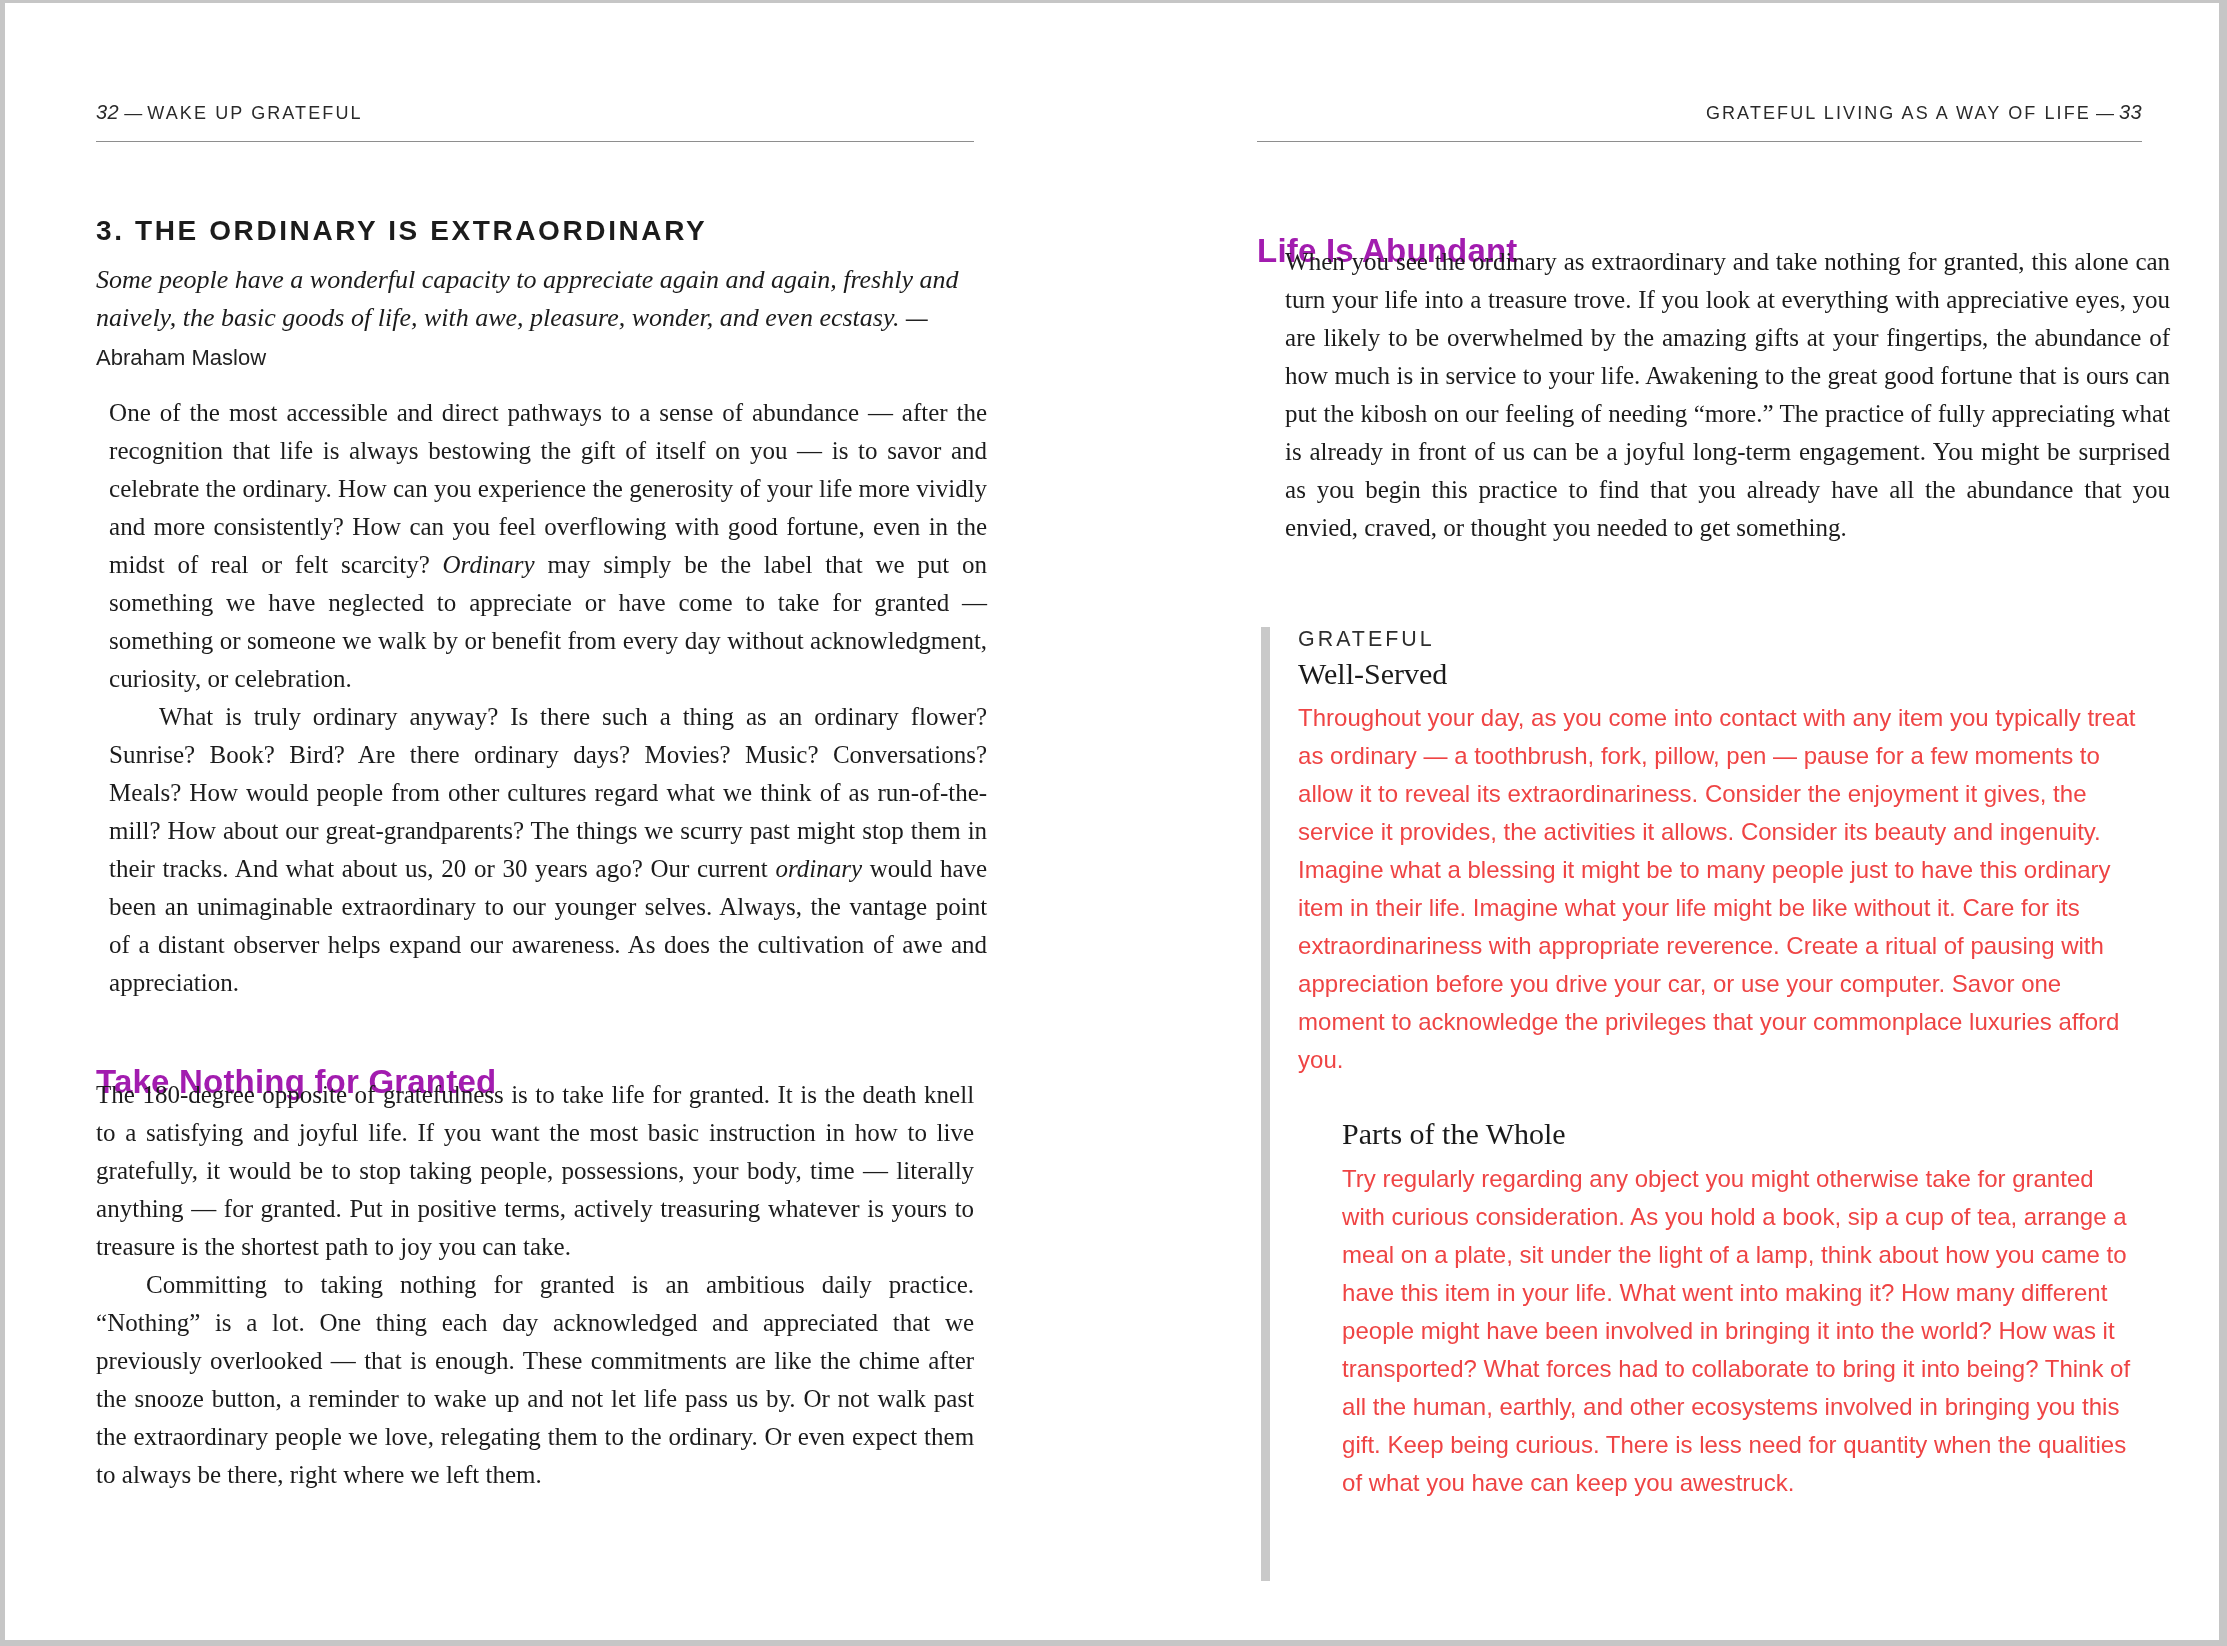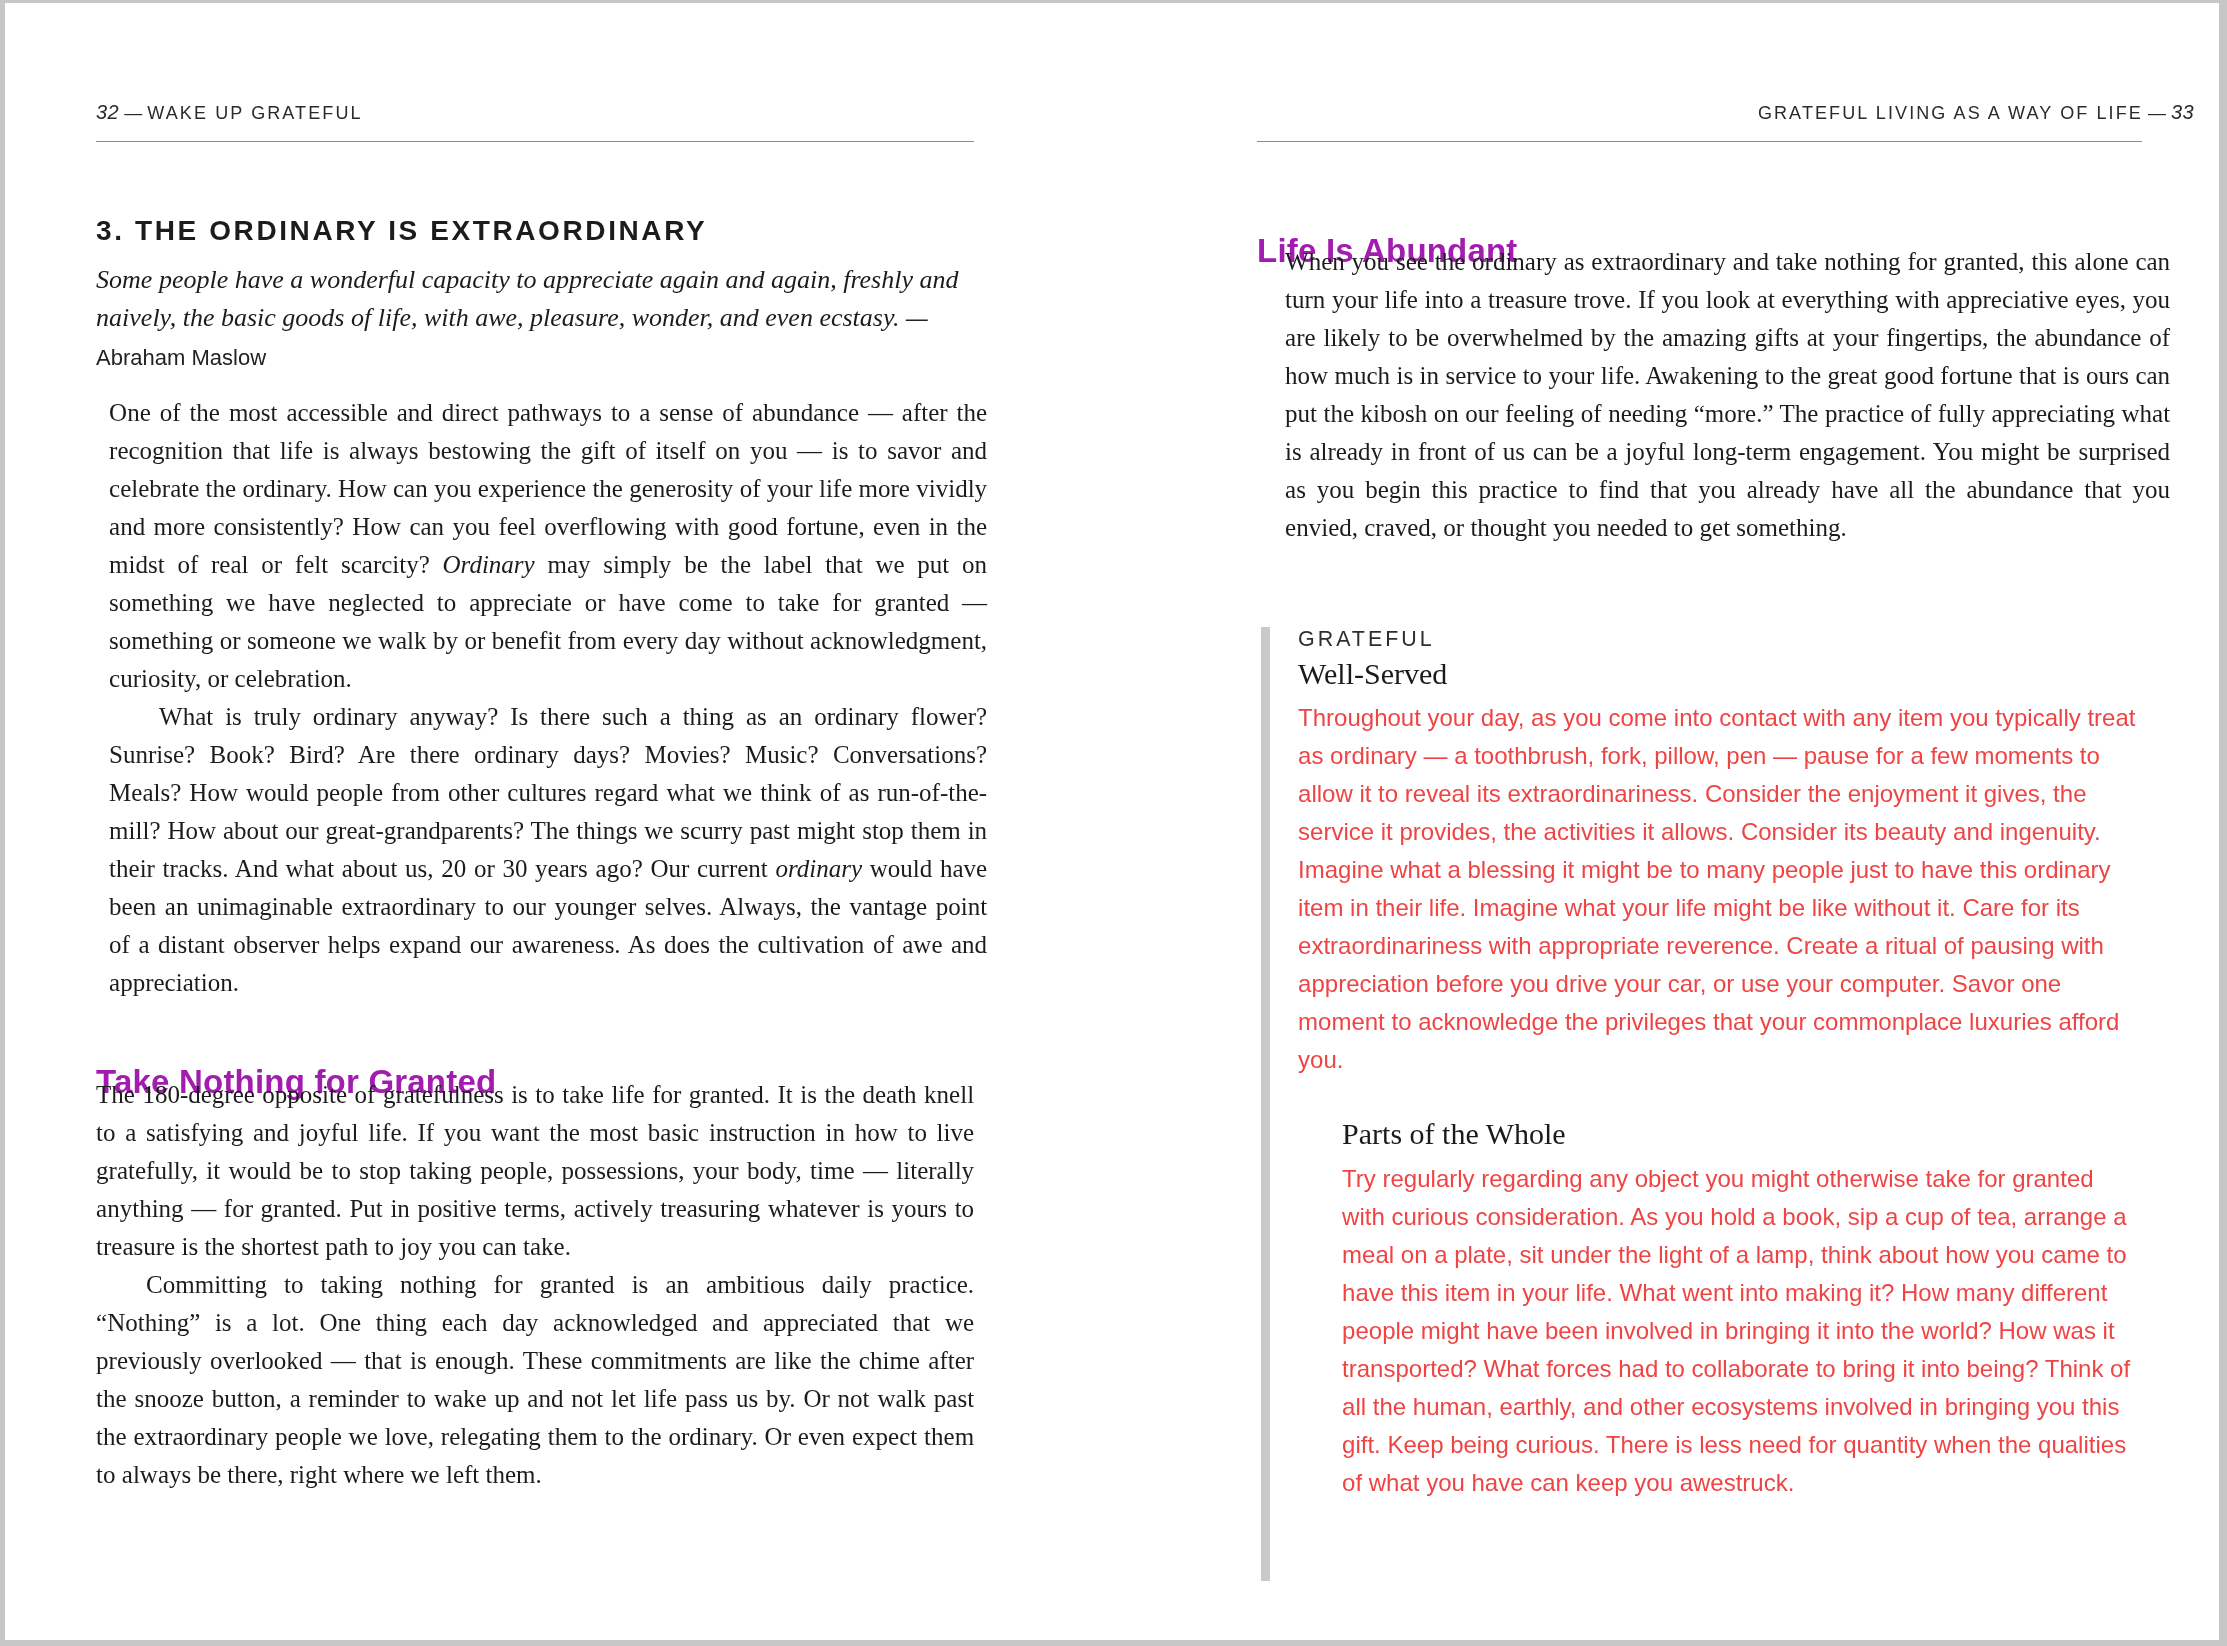--- a/index.html
+++ b/index.html
@@ -19,21 +19,21 @@
     position: absolute; top: 98px; height: 29px;
     font-size: 18px; letter-spacing: 2.1px;
     color: #2a2a2a; white-space: nowrap;
   }
   .running-head .folio {
     font-family: Liberation Sans, sans-serif;
     font-style: italic; font-size: 20px; letter-spacing: 0.4px;
   }
   .running-head .sep { font-size: 18px; letter-spacing: 0; padding: 0 5.1px; }
   .rh-left  { left: 91px;  width: 878px; text-align: left; }
-  .rh-right { left: 1304px; width: 885px; text-align: right; }
+  .rh-right { left: 1252px; width: 885px; text-align: right; }
   .head-rule {
     position: absolute; top: 138px; height: 1.7px;
     background: #8e8e8e;
   }
   .rule-left  { left: 91px;  width: 878px; }
   .rule-right { left: 1252px; width: 885px; }
 
   
   .chapter-title {
     position: absolute; left: 91px; top: 204px; width: 878px;

